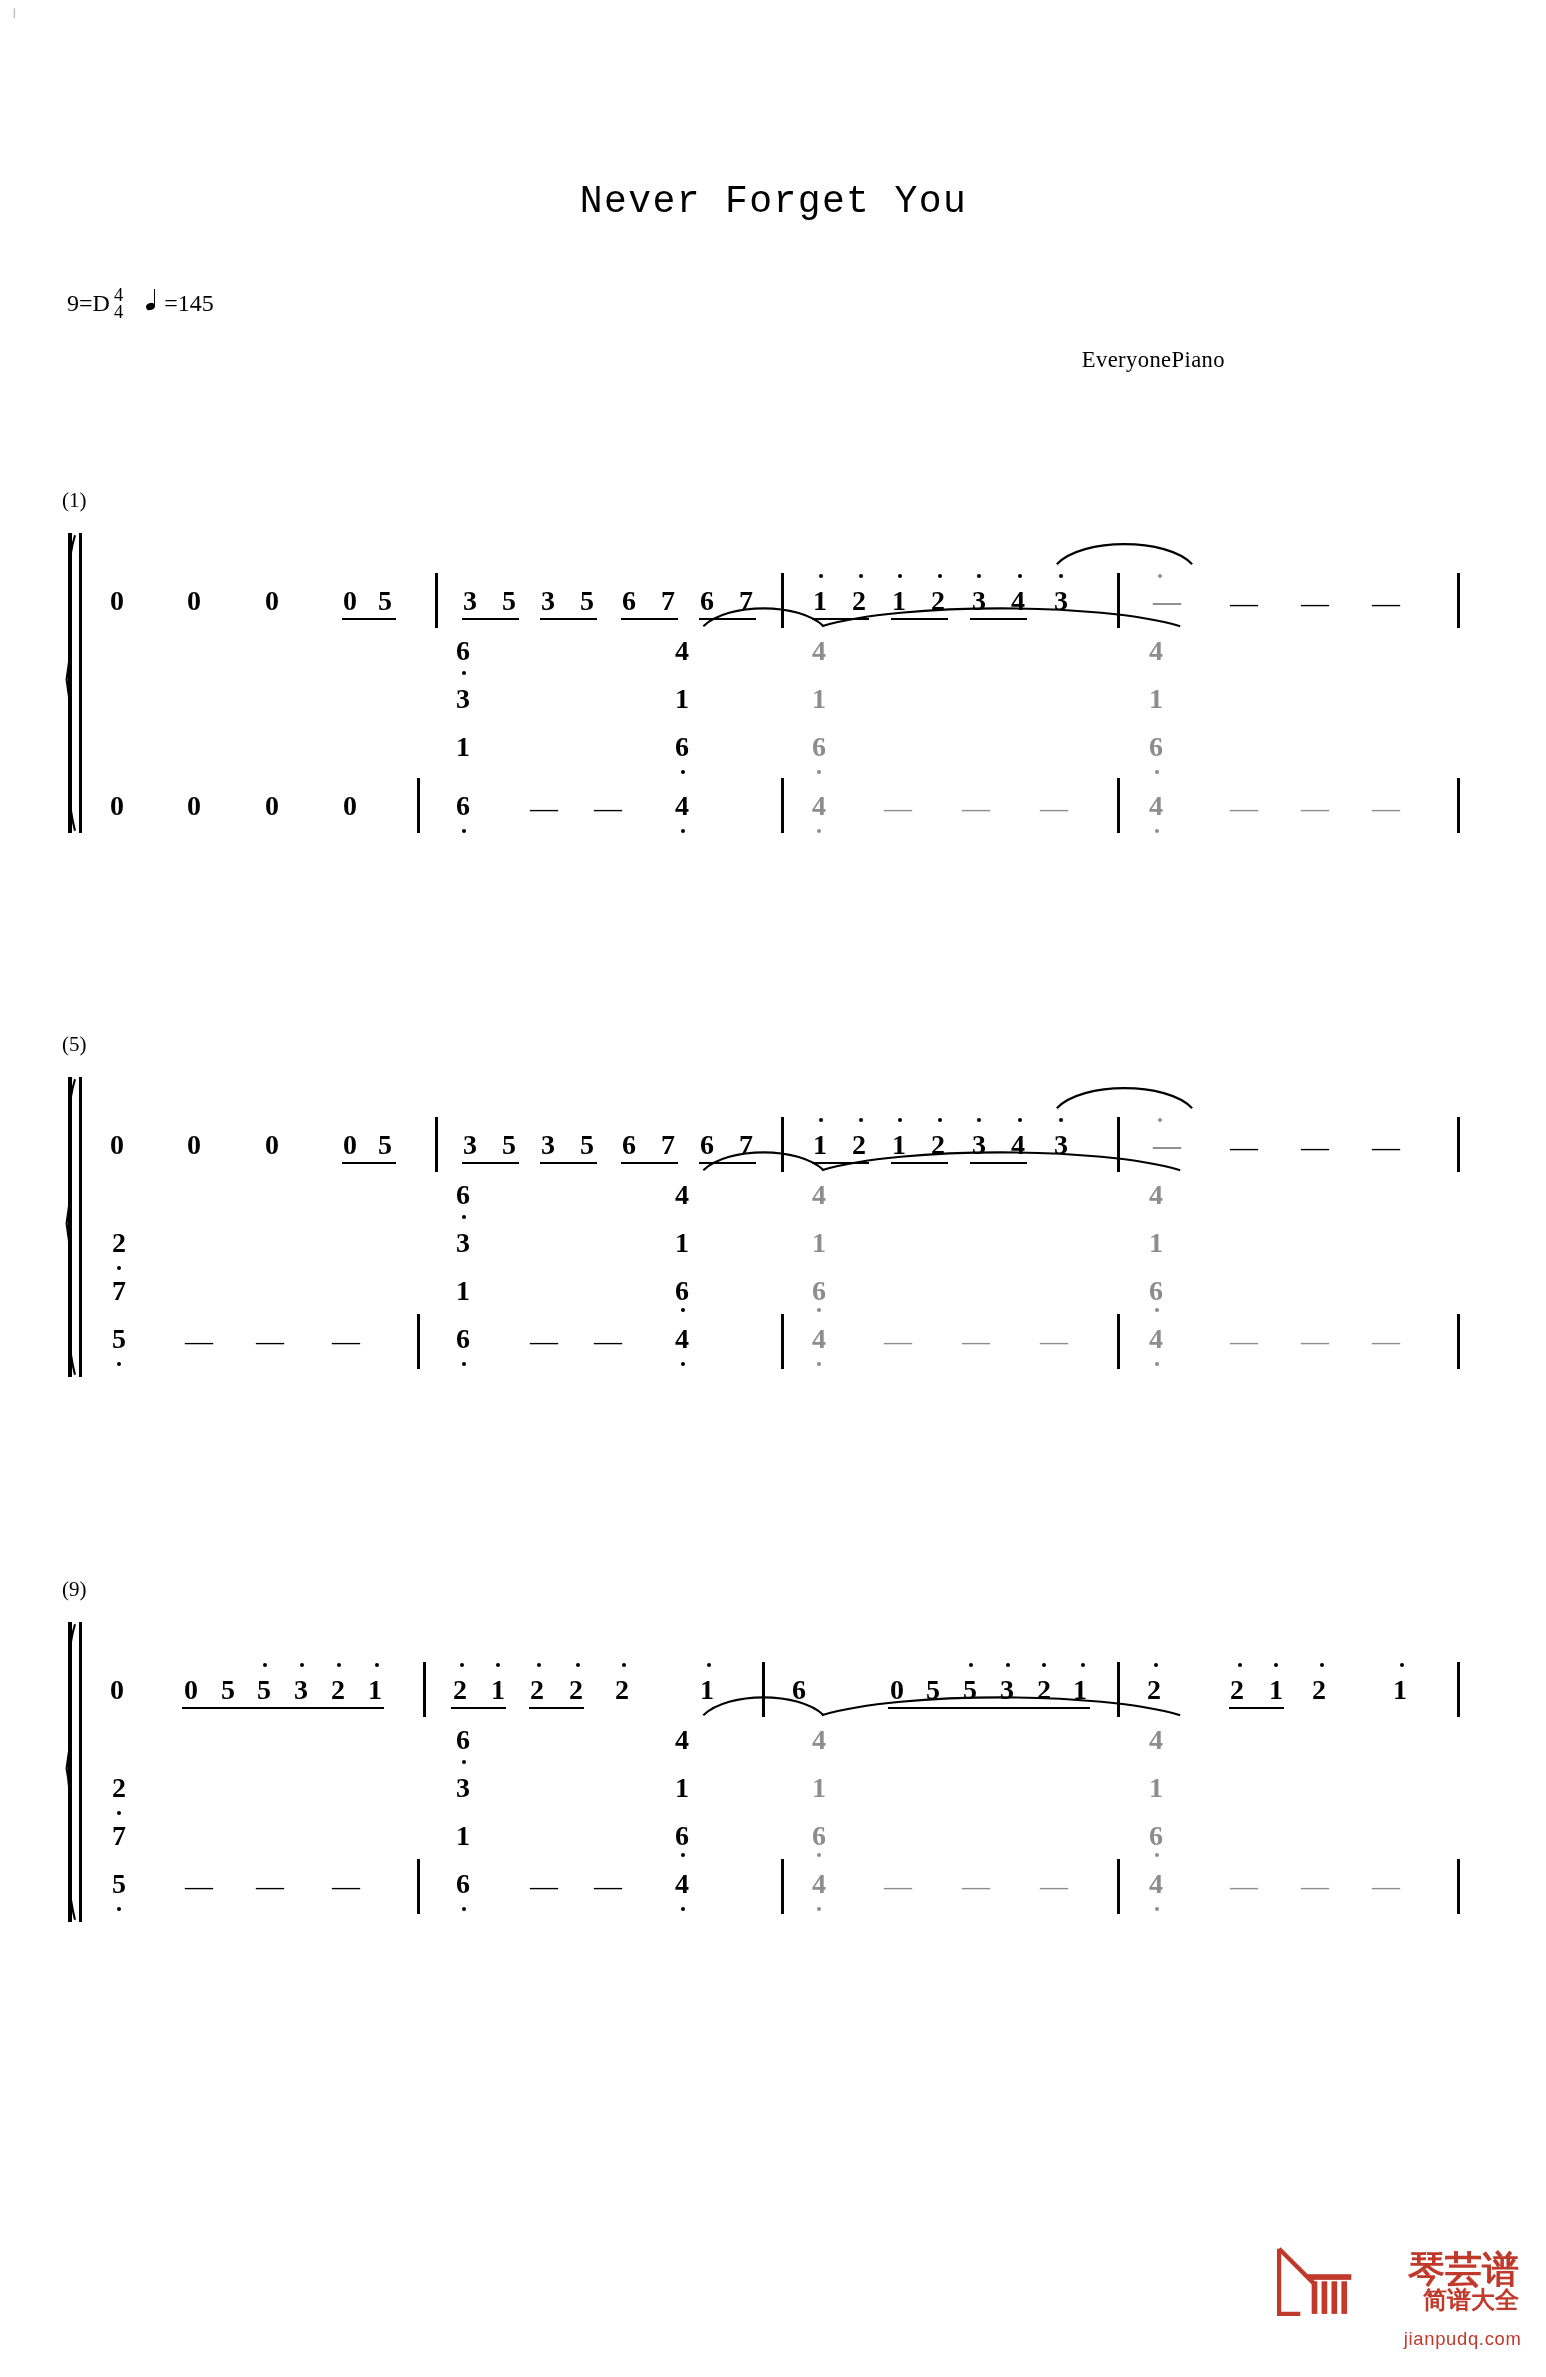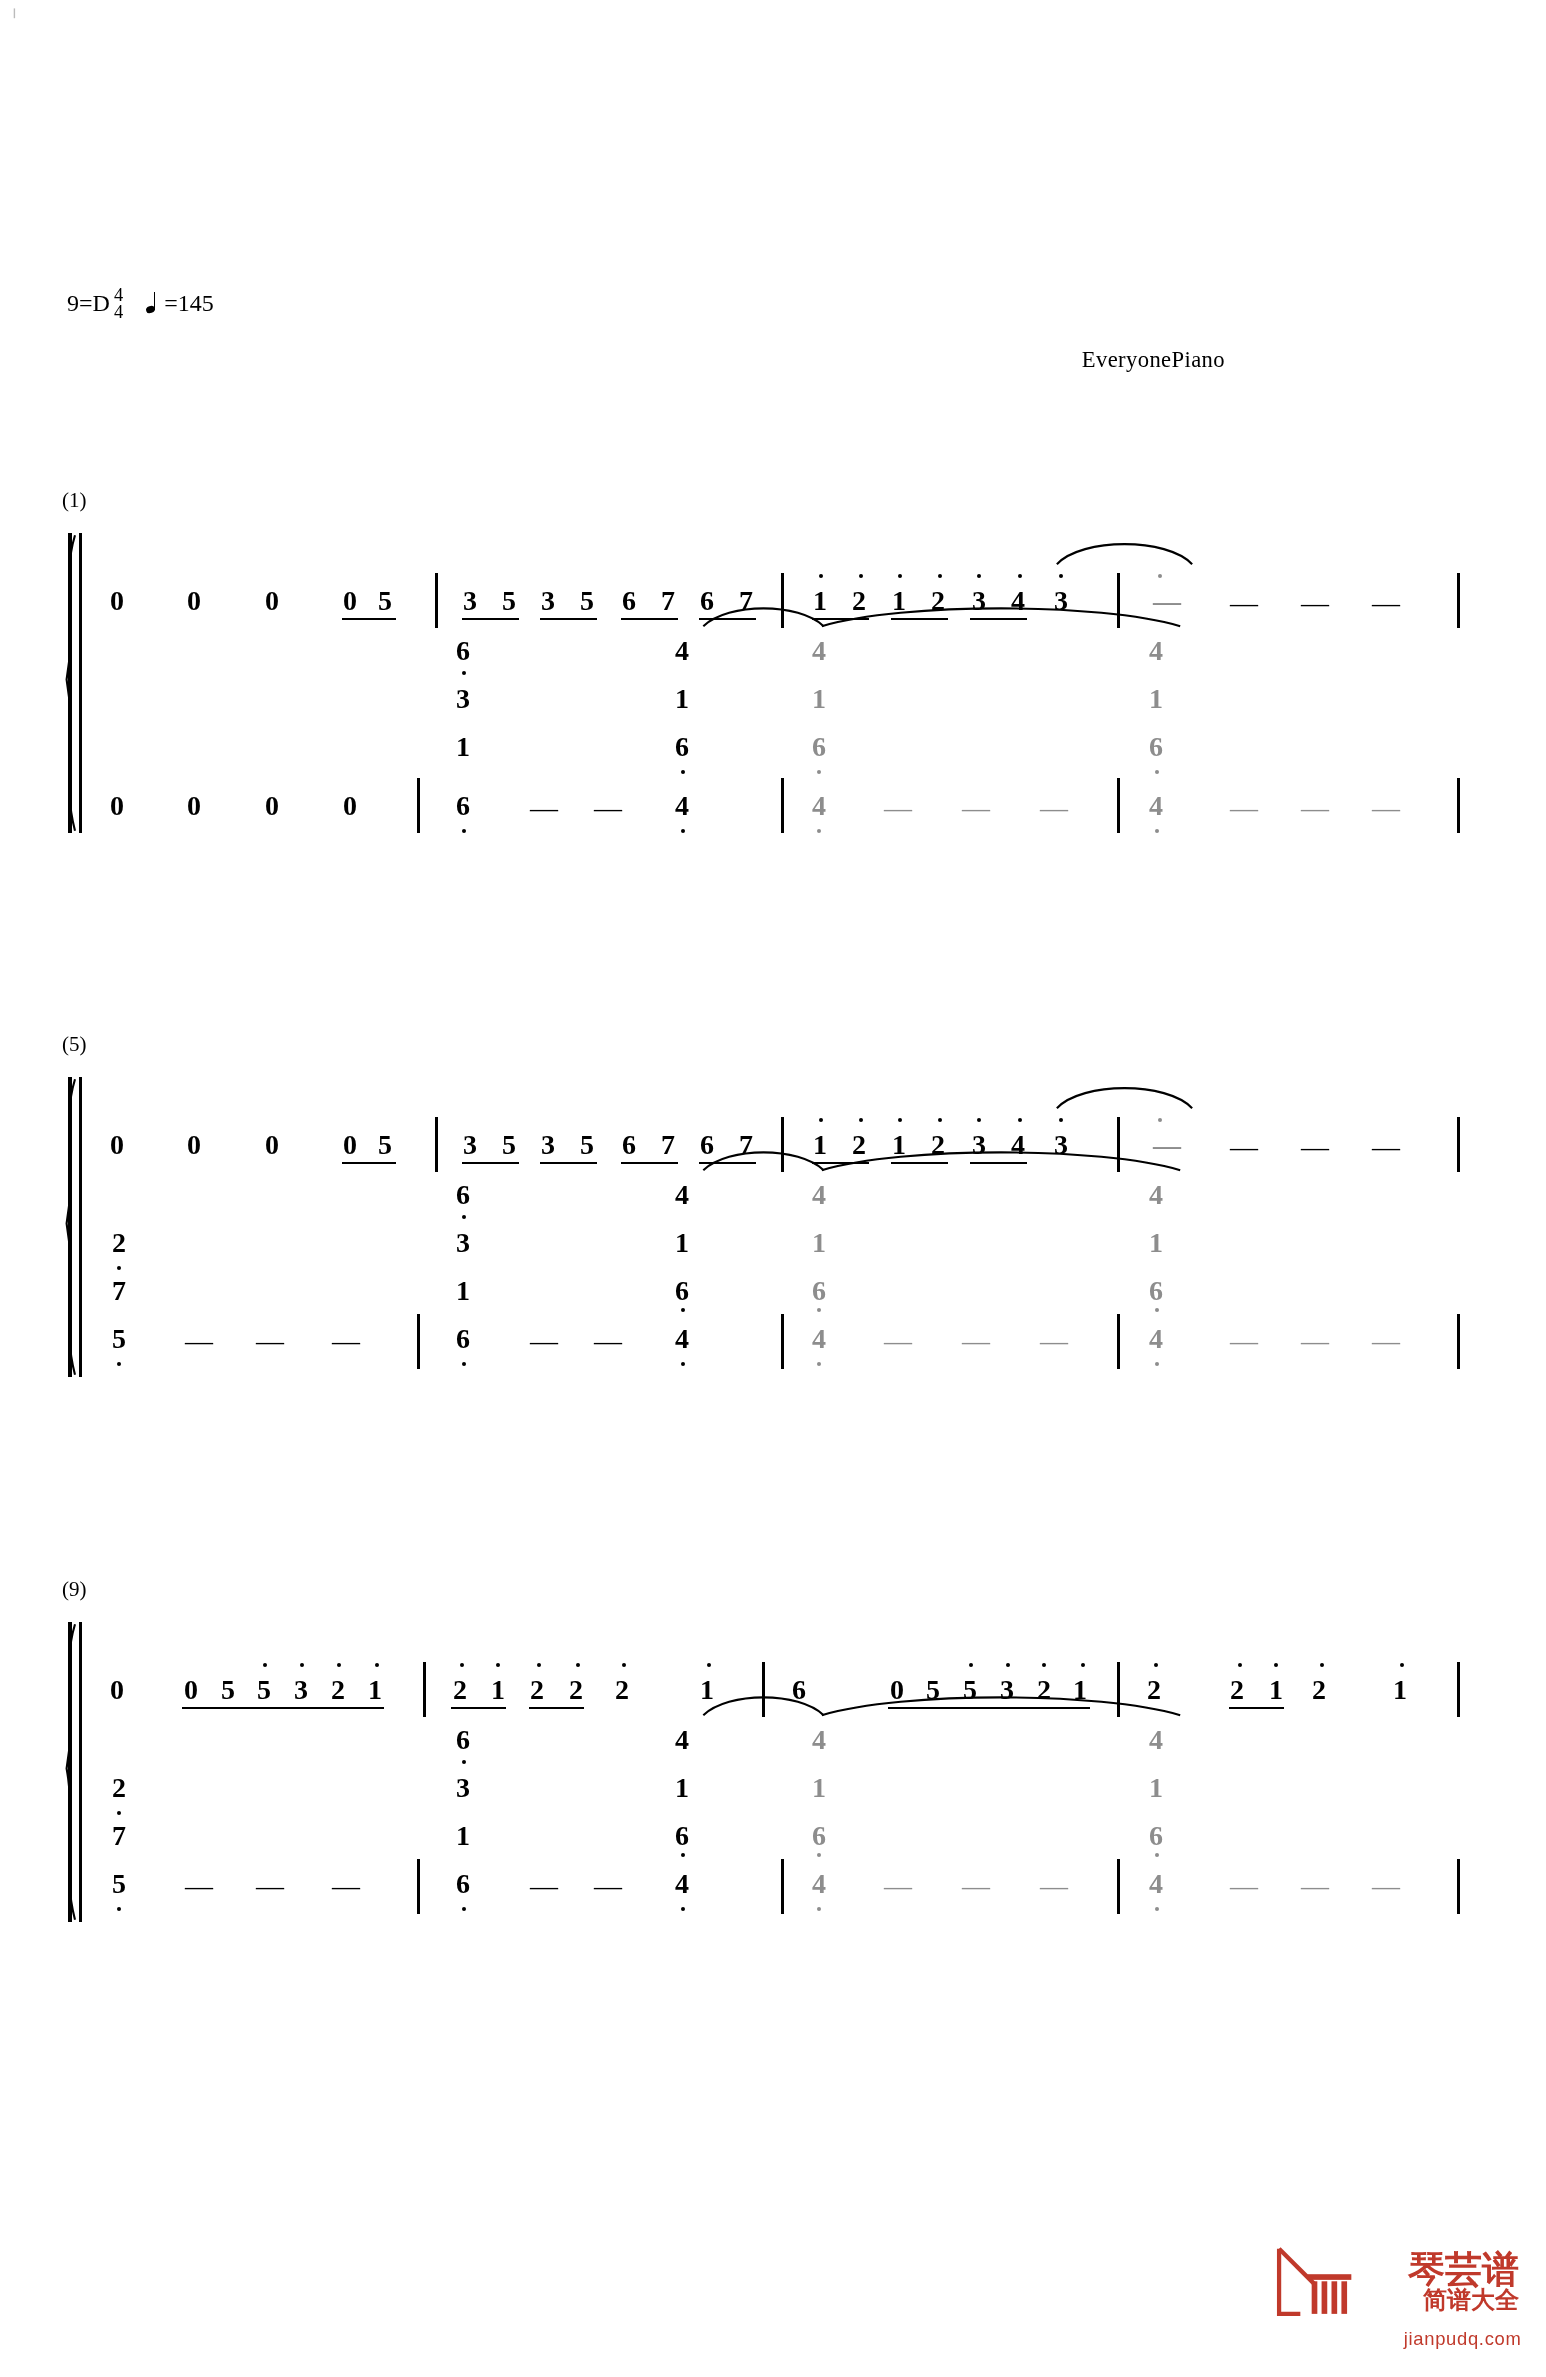--- a/index.html
+++ b/index.html
@@ -11,21 +11,21 @@
     position:absolute; top:180px; left:0; width:1547px; text-align:center;
     font-family:"Liberation Mono", monospace; font-size:38px; letter-spacing:1.4px;
   }
 
   .keysig {
     position:absolute; left:67px; top:286px;
     font-family:"Liberation Serif", serif; font-size:24px;
     display:flex; align-items:center; gap:4.2px;
   }
   .keysig .frac { display:inline-flex; flex-direction:column; line-height:0.95; font-size:18.4px; text-align:center; position:relative; top:0.7px;}
-  .tempo { display:flex; align-items:flex-end; gap:2.8px; margin-left:18.4px; font-size:24px;}
+  .tempo { display:flex; align-items:flex-start; gap:2.8px; margin-left:18.4px; font-size:24px;}
   .noteglyph { position:relative; width:15.6px; height:24px; display:inline-block; }
   .noteglyph .head { position:absolute; left:0; bottom:4.2px; width:9.2px; height:7px; background:#000; border-radius:50% / 50%; transform:rotate(-20deg);}
   .noteglyph .stem { position:absolute; left:7.8px; bottom:7px; width:1.8px; height:18.4px; background:#000;}
 
   .credit {
     position:absolute; right:322px; top:347px;
     font-family:"Liberation Serif", serif; font-size:22.6px; letter-spacing:0.4px;
   }
 
   
@@ -62,20 +62,21 @@
 <body>
 
 <div class="page">
 
   <div class="tl-logo">
     <svg width="28" height="28" viewBox="0 0 40 40">
         <path d="M2 2 L2 16" stroke="#bbb" stroke-width="2" fill="none"></path>
       </svg>
   </div>
 
+  <div class="title">Never Forget You</div>
 
   <div class="keysig">
     <span>9=D</span>
     <span class="frac">
       <span>4</span>
       <span>4</span>
     </span>
     <span class="tempo">
       <span class="noteglyph">
           <span class="head"></span>

